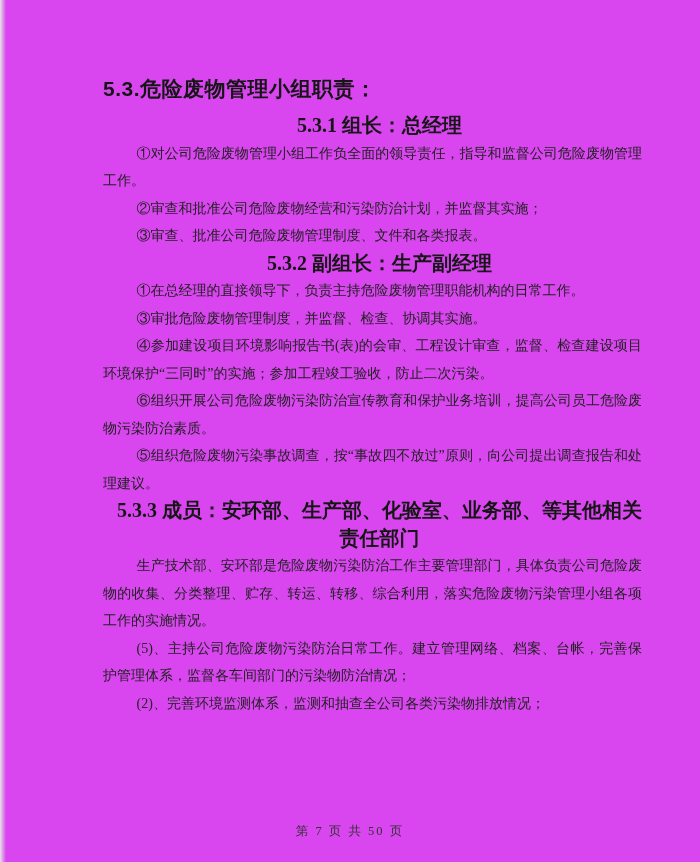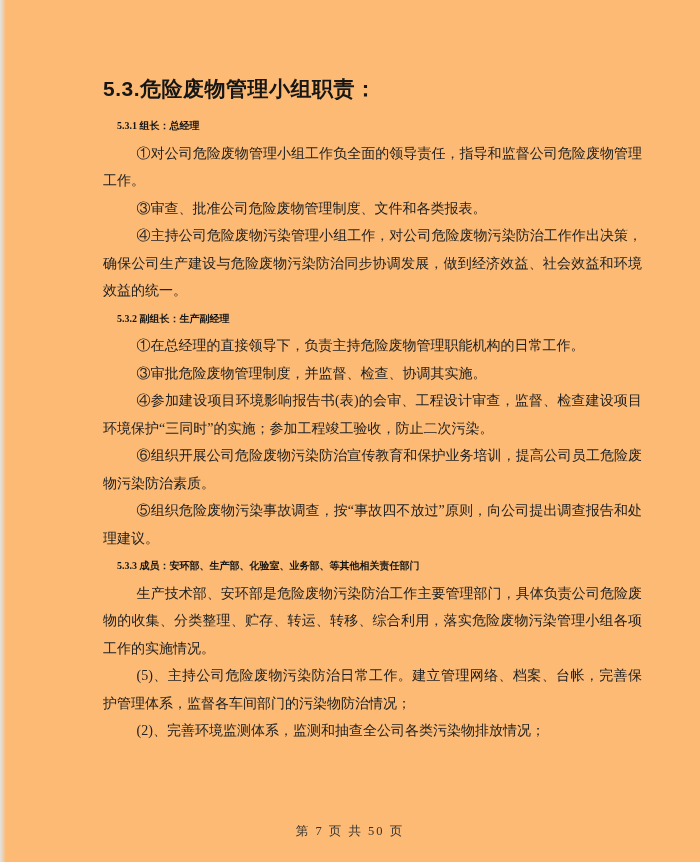--- a/index.html
+++ b/index.html
@@ -8,46 +8,47 @@
     background: #ffffff;
     font-family: "Liberation Serif", "DejaVu Serif", serif;
     color: #1d1d1d;
   }
   .page {
     position: relative;
     width: 700px;
     height: 862px;
     box-sizing: border-box;
     padding: 74px 58px 0 103px;
-    background: #fdba74;
+    background: #d946ef;
     overflow: hidden;
   }
   .scan-edge {
     position: absolute;
     left: 0;
     top: 0;
     width: 6px;
     height: 100%;
     background: linear-gradient(to right, #e3e3e3, rgba(255,255,255,0));
   }
   .doc-title {
     font-family: "Liberation Sans", "DejaVu Sans", sans-serif;
     font-size: 21px;
     font-weight: bold;
     line-height: 30px;
     margin: 0 0 8px 0;
     letter-spacing: 0.5px;
     color: #161616;
   }
   .sec-heading {
-    font-size: 10px;
+    font-size: 20px;
     font-weight: bold;
     line-height: 27.5px;
     margin: 0 0 0 14px;
     color: #161616;
+    text-align: center;
   }
   .para {
     font-size: 14px;
     line-height: 27.5px;
     margin: 0;
     text-align: justify;
     text-indent: 2.4em;
     color: #222222;
   }
   .page-footer {
@@ -65,22 +66,22 @@
 <body>
 
 <main class="page">
   <div class="scan-edge"></div>
 
   <h1 class="doc-title">5.3.危险废物管理小组职责：</h1>
 
   <div id="doc-body">
       <h2 class="sec-heading">5.3.1 组长：总经理</h2>
       <p class="para">①对公司危险废物管理小组工作负全面的领导责任，指导和监督公司危险废物管理工作。</p>
+      <p class="para">②审查和批准公司危险废物经营和污染防治计划，并监督其实施；</p>
       <p class="para">③审查、批准公司危险废物管理制度、文件和各类报表。</p>
-      <p class="para">④主持公司危险废物污染管理小组工作，对公司危险废物污染防治工作作出决策，确保公司生产建设与危险废物污染防治同步协调发展，做到经济效益、社会效益和环境效益的统一。</p>
       <h2 class="sec-heading">5.3.2 副组长：生产副经理</h2>
       <p class="para">①在总经理的直接领导下，负责主持危险废物管理职能机构的日常工作。</p>
       <p class="para">③审批危险废物管理制度，并监督、检查、协调其实施。</p>
       <p class="para">④参加建设项目环境影响报告书(表)的会审、工程设计审查，监督、检查建设项目环境保护“三同时”的实施；参加工程竣工验收，防止二次污染。</p>
       <p class="para">⑥组织开展公司危险废物污染防治宣传教育和保护业务培训，提高公司员工危险废物污染防治素质。</p>
       <p class="para">⑤组织危险废物污染事故调查，按“事故四不放过”原则，向公司提出调查报告和处理建议。</p>
       <h2 class="sec-heading">5.3.3 成员：安环部、生产部、化验室、业务部、等其他相关责任部门</h2>
       <p class="para">生产技术部、安环部是危险废物污染防治工作主要管理部门，具体负责公司危险废物的收集、分类整理、贮存、转运、转移、综合利用，落实危险废物污染管理小组各项工作的实施情况。</p>
       <p class="para">(5)、主持公司危险废物污染防治日常工作。建立管理网络、档案、台帐，完善保护管理体系，监督各车间部门的污染物防治情况；</p>
       <p class="para">(2)、完善环境监测体系，监测和抽查全公司各类污染物排放情况；</p>

